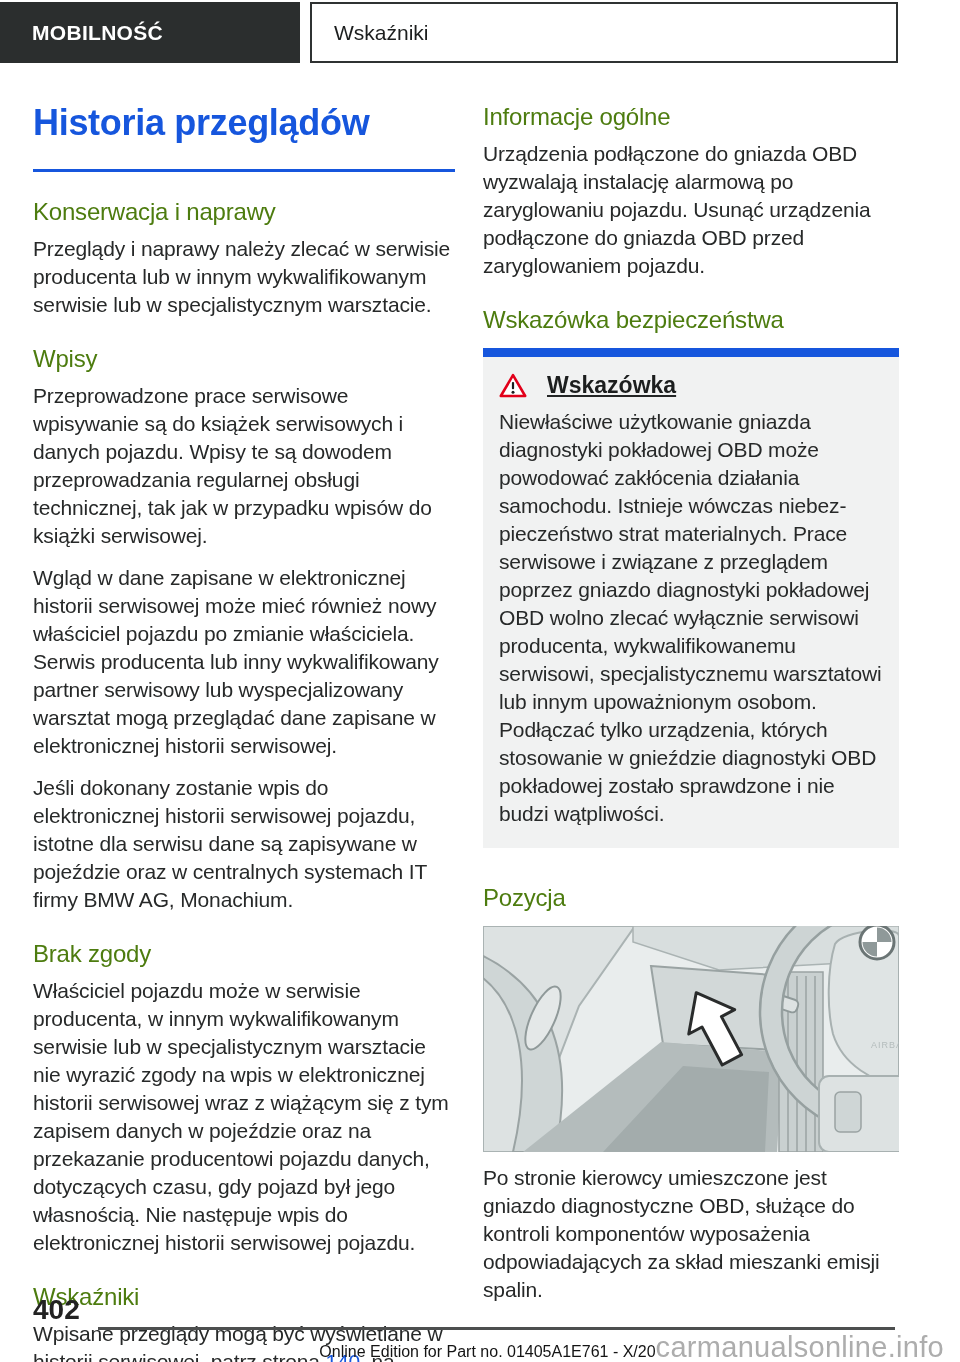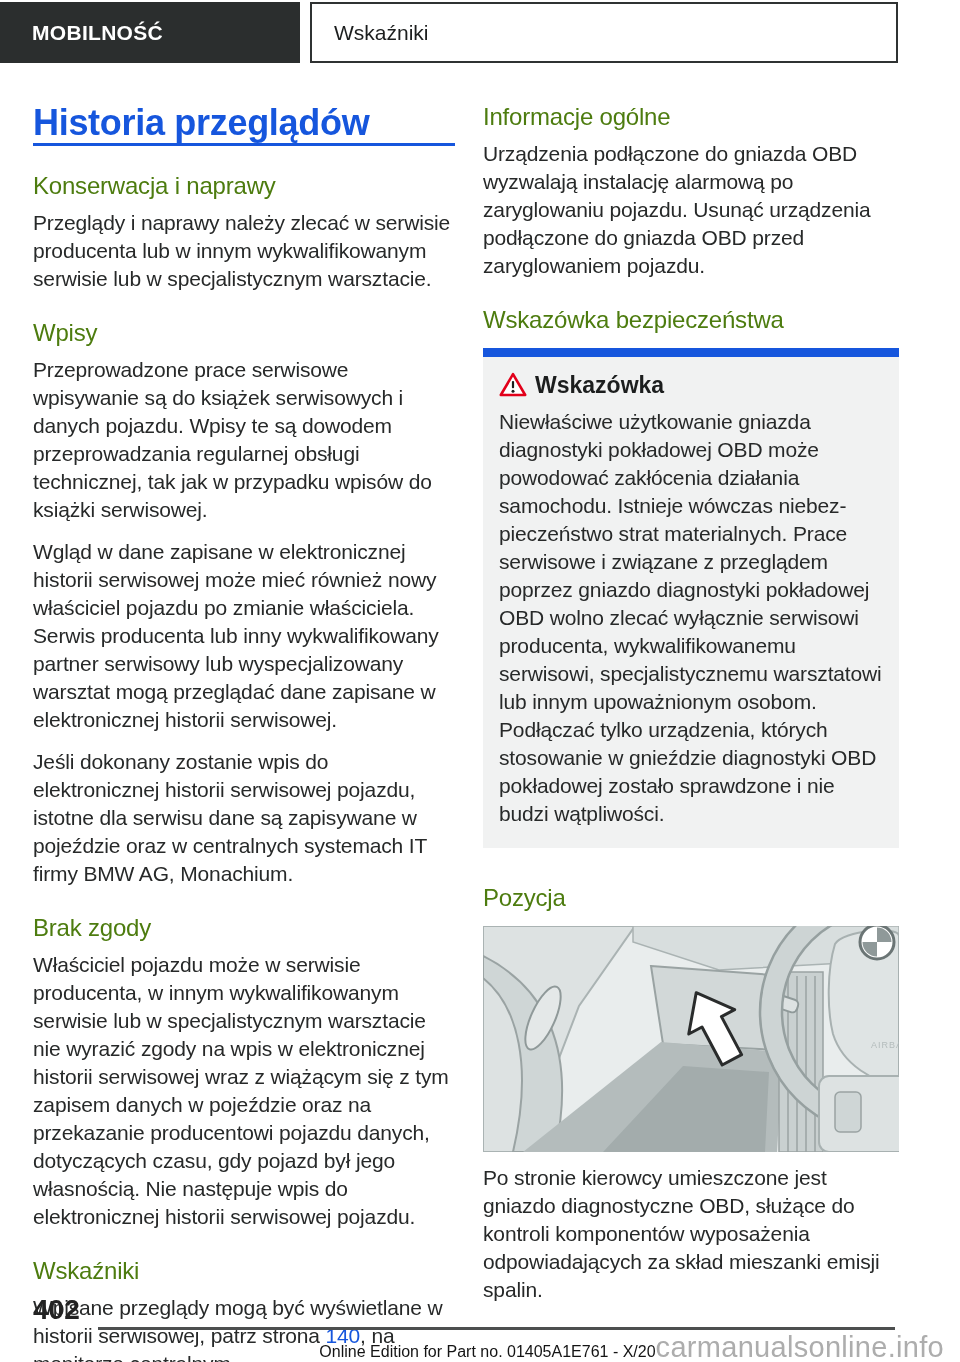--- a/index.html
+++ b/index.html
@@ -19,39 +19,39 @@
     padding-left:22px; font-size:21px; color:#1c1e1e; background:#fff;
   }
 
   
   .content { position:absolute; left:33px; top:103px; width:866px; display:flex; gap:28px; }
   .col-left  { width:422px; }
   .col-right { width:416px; }
 
   h1.doc-h1 {
     color:#1656dd; font-size:36px; line-height:1.11; font-weight:bold;
-    padding-bottom:0; border-bottom:3px solid #1656dd; margin-bottom:26px;
+    padding-bottom:26px; border-bottom:3px solid #1656dd; margin-bottom:26px;
     letter-spacing:-0.3px;
   }
   h2.doc-h2 {
     color:#4d7c0f; font-size:24px; font-weight:normal; letter-spacing:-0.2px;
     margin-top:26px; margin-bottom:9px;
   }
   p.body-p {
     font-size:21px; line-height:28px; letter-spacing:-0.15px;
     margin-bottom:14px; color:#272929; hyphens:manual;
   }
   a.xref { color:#1656dd; text-decoration:none; cursor:pointer; }
 
   
   .warn-box {
     margin-top:14px; border-top:9px solid #1656dd; background:#f1f2f2;
     padding:15px 16px 20px 16px;
   }
-  .warn-title-row { display:flex; gap:8px; margin-bottom:9px; }
+  .warn-title-row { display:flex; align-items:center; gap:20px; margin-bottom:9px;text-decoration:underline; }
   .warn-title { font-size:23px; font-weight:bold; color:#1c1e1e; }
   .warn-box p.body-p { margin-bottom:0; }
 
   
   .illustration { width:416px; height:226px; margin-top:14px; margin-bottom:12px; }
   .illustration svg { display:block; width:416px; height:226px; }
 
   
   .page-number { position:absolute; left:33px; top:1294px; font-size:28px; font-weight:bold; color:#222; }
   .footer-rule { position:absolute; left:98px; top:1327px; width:797px; height:3px; background:#4d4f4f; }

